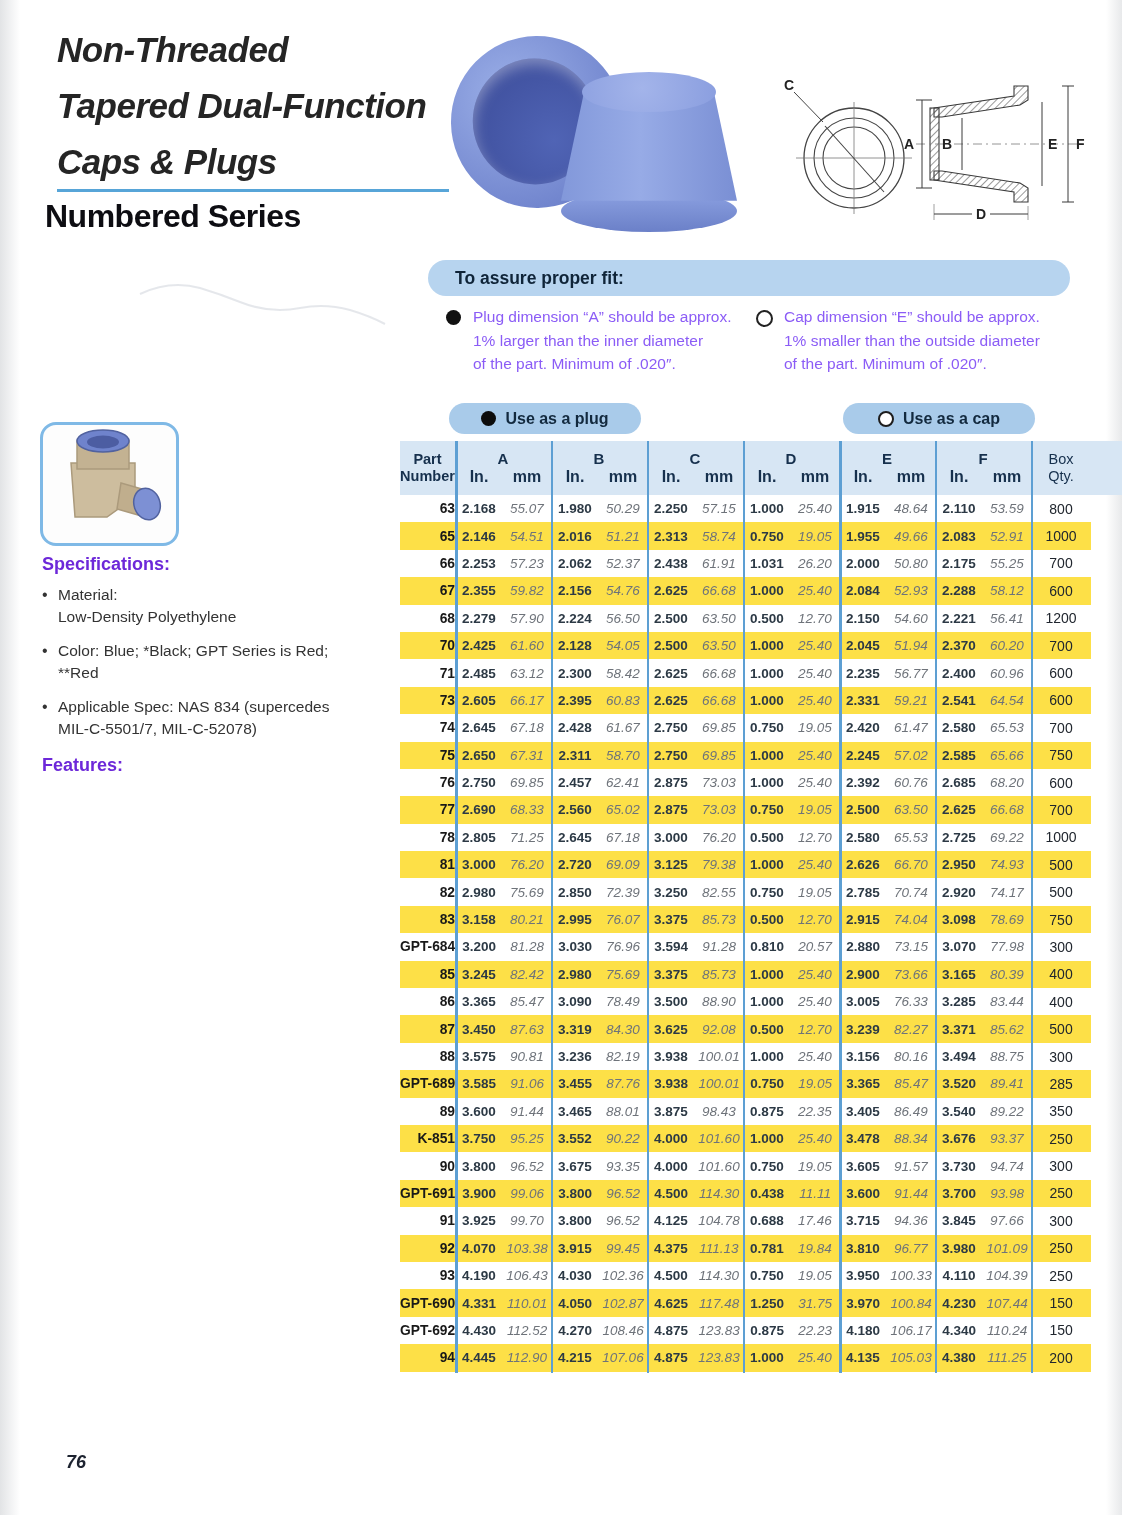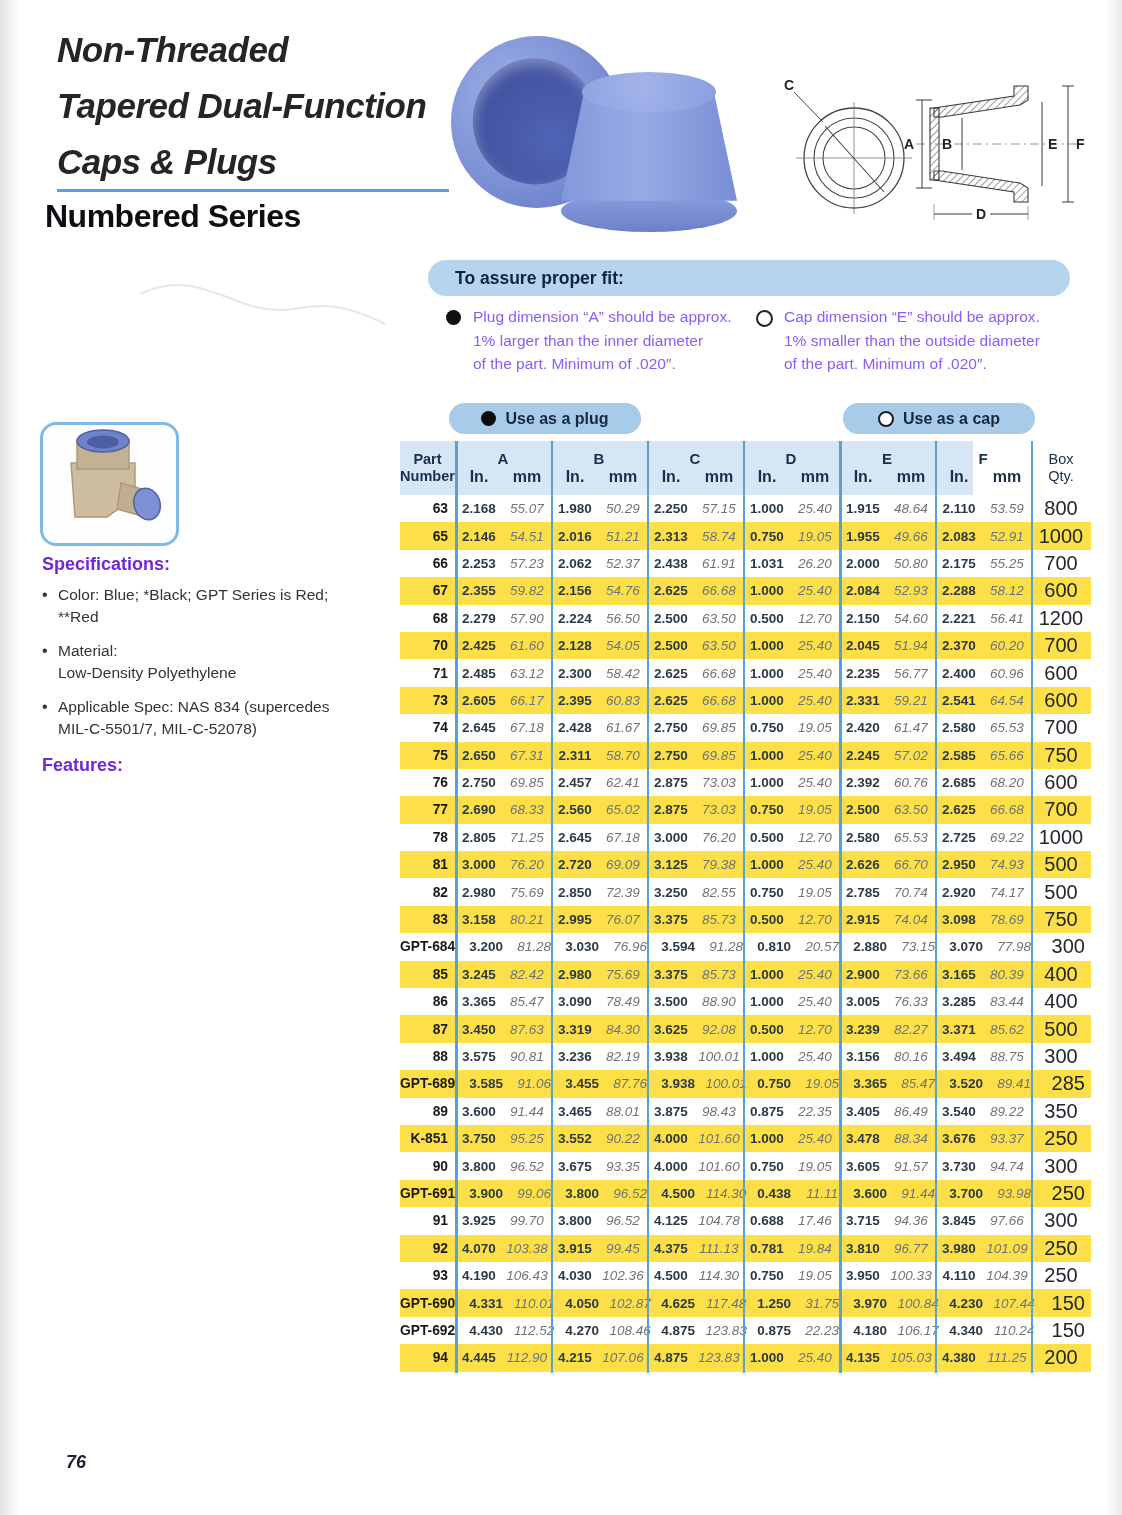--- a/index.html
+++ b/index.html
@@ -63,41 +63,41 @@
   .side-list li::before{content:"•";position:absolute;left:0;top:0;color:#333;font-size:16px;}
 
   
   .pill{position:absolute;top:403px;height:31px;border-radius:16px;background:#a9cbea;
     display:flex;align-items:center;justify-content:center;gap:9px;font-size:16px;font-weight:700;color:#12293e;}
   .pill-plug{left:449px;width:192px;}
   .pill-cap{left:843px;width:192px;}
   .pill .p-dot-filled{width:15px;height:15px;border-radius:50%;background:#0c0c0c;}
   .pill .p-dot-open{width:12px;height:12px;border-radius:50%;background:#fff;border:2px solid #1d1d1d;}
 
-  .thead{position:absolute;left:400px;top:441px;width:573px;height:54px;background:#d7e6f4;
+  .thead{position:absolute;left:400px;top:441px;width:723px;height:54px;background:#d7e6f4;
     display:flex;color:#16304d;}
   .th-part{flex:0 0 55px;display:flex;align-items:center;justify-content:center;text-align:center;
     font-size:14.5px;font-weight:700;line-height:17px;white-space:pre-line;}
   .th-group{flex:0 0 96px;display:flex;flex-direction:column;justify-content:center;}
   .th-letter{text-align:center;font-size:15px;font-weight:700;line-height:18px;}
   .th-units{display:flex;}
   .th-units span{flex:0 0 48px;text-align:center;font-size:16px;font-weight:700;line-height:18px;}
   .th-box{flex:0 0 60px;display:flex;align-items:center;justify-content:center;text-align:center;
     font-size:14.5px;font-weight:400;line-height:17px;white-space:pre-line;}
 
   .tbody{position:absolute;left:400px;top:495px;width:691px;}
   .trow{display:flex;height:27.4px;align-items:center;}
   .trow.alt{background:#fde047;}
-  .td-part{flex:0 0 55px;display:flex;justify-content:flex-end;padding-right:7px;box-sizing:border-box;}
+  .td-part{flex:0 0 55px;display:flex;justify-content:flex-end;box-sizing:border-box;}
   .td-part span{font-size:13.8px;font-weight:700;color:#191919;white-space:nowrap;}
   .td-group{flex:0 0 96px;display:flex;}
   .td-in,.td-mm{flex:0 0 48px;text-align:center;font-size:13.5px;}
   .td-in{font-weight:600;color:#2c3945;}
   .td-mm{font-style:italic;color:#6e737a;}
-  .td-qty{flex:0 0 60px;text-align:center;font-size:20px;color:#20262e;}
+  .td-qty{flex:0 0 60px;text-align:center;font-size:14px;color:#20262e;}
 
   .vline{position:absolute;top:441px;height:932px;background:#5d9fd3;}
 
   .page-num{position:absolute;left:66px;top:1452px;font-size:18px;font-weight:800;font-style:italic;color:#1d2330;}
 </style>
 </head>
 <body>
 
 <div class="page">
   <div class="edge-left"></div>
@@ -184,24 +184,24 @@
       <rect x="34" y="16" width="52" height="28" fill="#c3b292" stroke="#ab9a7c" stroke-width="1.5"></rect>
       <ellipse cx="60" cy="16" rx="26" ry="11" fill="#6f83cc" stroke="#51629f" stroke-width="1.5"></ellipse>
       <ellipse cx="60" cy="17" rx="16" ry="6.5" fill="#4c5da2"></ellipse>
       <polygon points="78,58 106,66 102,92 74,84" fill="#c0ae8d" stroke="#ab9a7c" stroke-width="1.5"></polygon>
       <ellipse cx="104" cy="79" rx="13" ry="16" fill="#7d90d4" stroke="#51629f" stroke-width="1.5" transform="rotate(-18 104 79)"></ellipse>
     </svg>
   </div>
 
   <h3 class="side-heading specs-heading">Specifications:</h3>
   <ul class="side-list specs-list">
+      <li>Material:
+Low-Density Polyethylene</li>
       <li>Color: Blue; *Black; GPT Series is Red;
 **Red</li>
-      <li>Material:
-Low-Density Polyethylene</li>
       <li>Applicable Spec: NAS 834 (supercedes
 MIL-C-5501/7, MIL-C-52078)</li>
     </ul>
 
   <h3 class="side-heading features-heading">Features:</h3>
 
   <div class="pill pill-plug">
     <span class="p-dot-filled"></span>
     <span>Use as a plug</span>
   </div>

